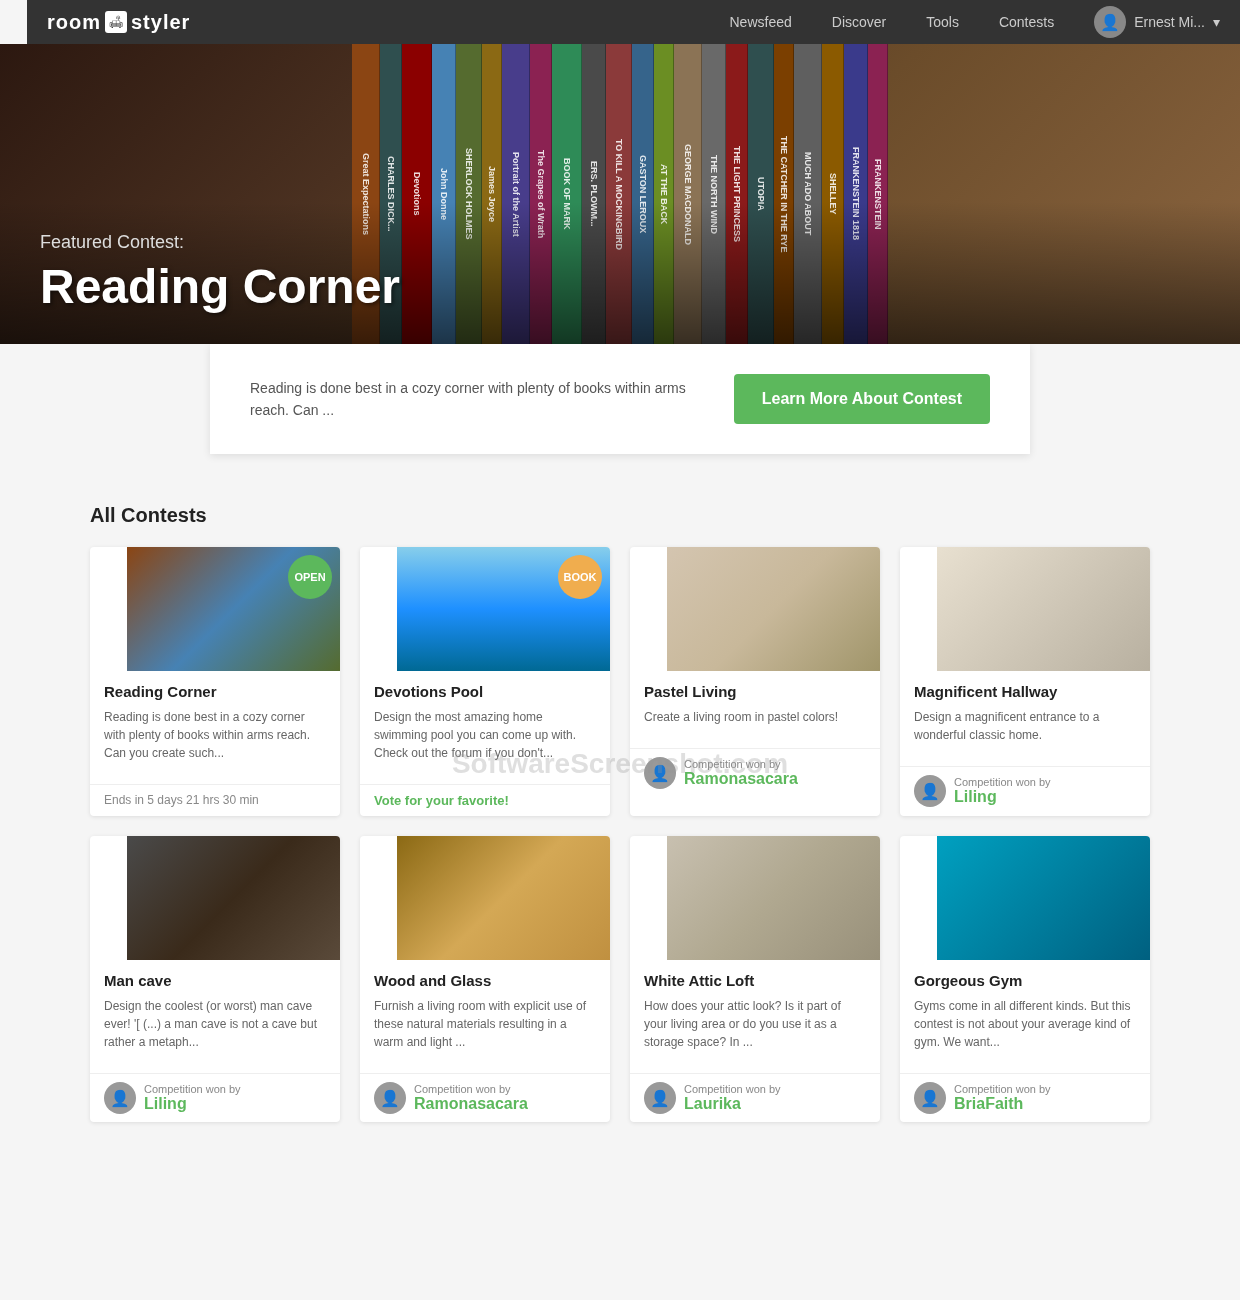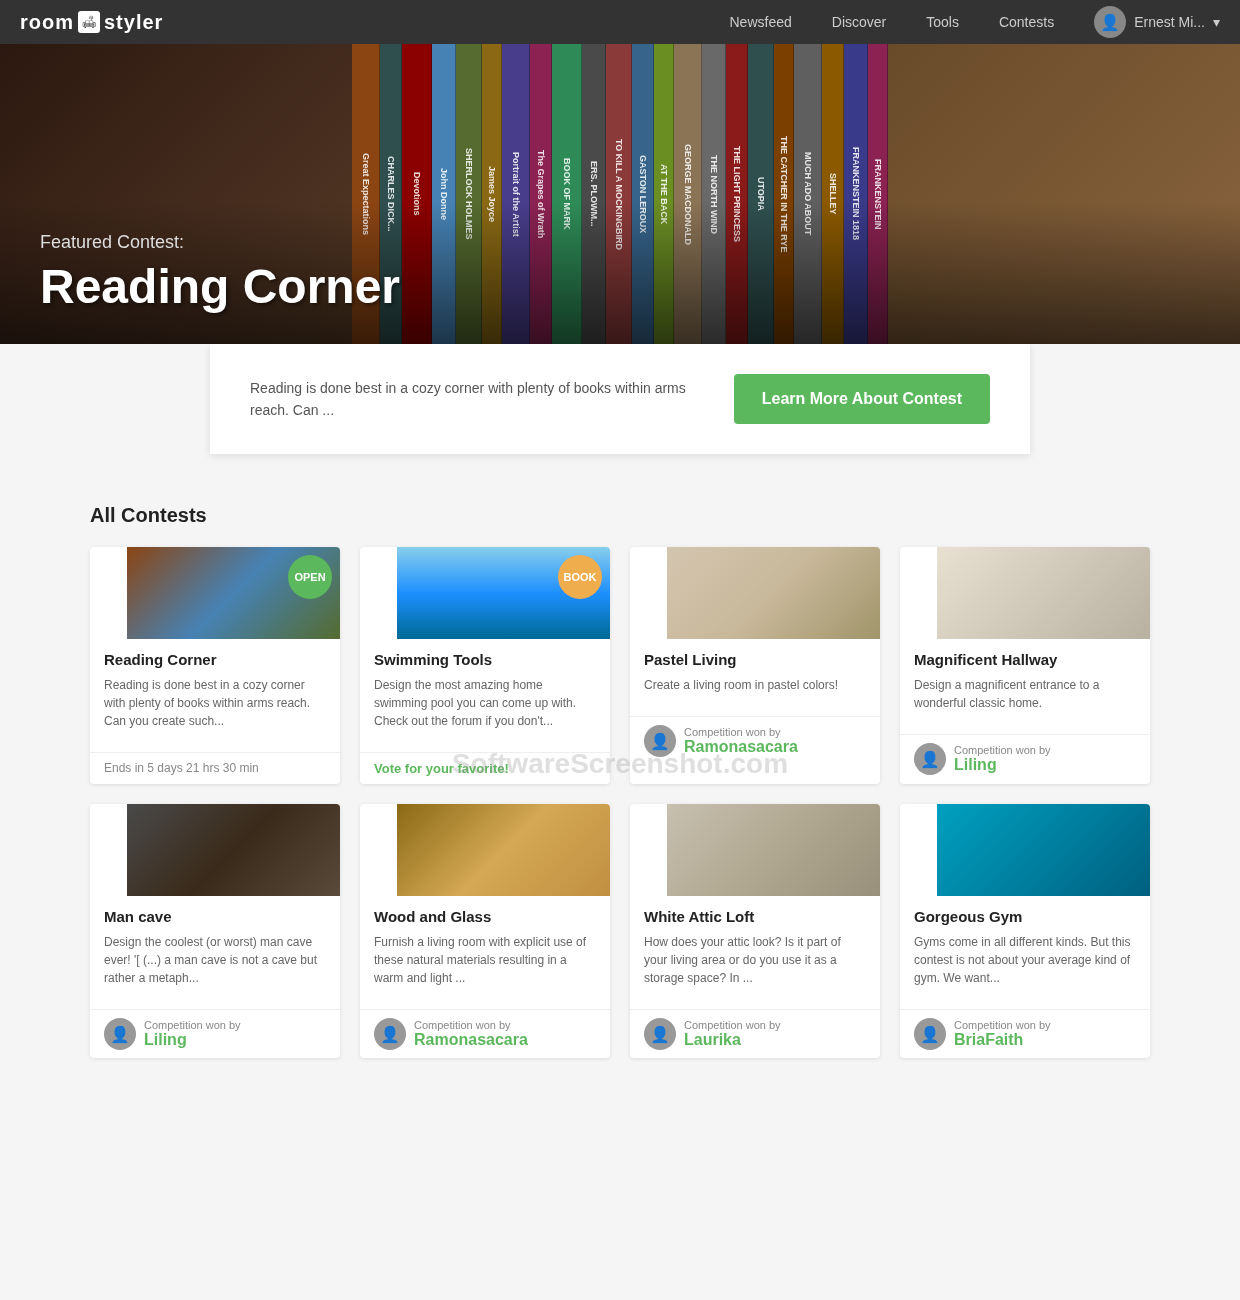--- a/index.html
+++ b/index.html
@@ -5,20 +5,21 @@
     * { margin: 0; padding: 0; box-sizing: border-box; }
     body { font-family: Arial, sans-serif; background: #f5f5f5; color: #333; width: 1240px; }
 
     
     .navbar {
       background: #333;
       height: 44px;
       display: flex;
       align-items: center;
       padding: 0 20px;
+      margin-left: 27px;
     }
     .navbar-brand {
       display: flex;
       align-items: center;
       margin-right: auto;
     }
     .navbar-brand-text {
       color: #fff;
       font-size: 20px;
       font-weight: bold;
@@ -160,21 +161,21 @@
       gap: 20px;
     }
     .contest-card {
       background: #fff;
       border-radius: 4px;
       overflow: hidden;
       box-shadow: 0 1px 4px rgba(0,0,0,0.1);
     }
     .card-image-wrapper {
       position: relative;
-      height: 92px;
+      height: 124px;
       overflow: hidden;
       background: #ccc;
       margin-left: 37px;
     }
     .card-badge {
       position: absolute;
       top: 8px; right: 8px;
       width: 44px; height: 44px;
       border-radius: 50%;
       display: flex;
@@ -359,21 +360,21 @@
     </div>
     <div class="card-footer">
       <span class="ends-text">Ends in 5 days 21 hrs 30 min</span>
     </div>
   </div>
       <div class="contest-card">
     <div class="card-image-wrapper img-pool">
       <div class="card-badge badge-vote">BOOK</div>
     </div>
     <div class="card-body">
-      <div class="card-title">Swimming Tools</div>
+      <div class="card-title">Devotions Pool</div>
       <div class="card-desc">Design the most amazing home swimming pool you can come up with. Check out the forum if you don't...</div>
     </div>
     <div class="card-footer">
       <a class="vote-link">Vote for your favorite!</a>
     </div>
   </div>
       <div class="contest-card">
     <div class="card-image-wrapper img-living">
       
     </div>

